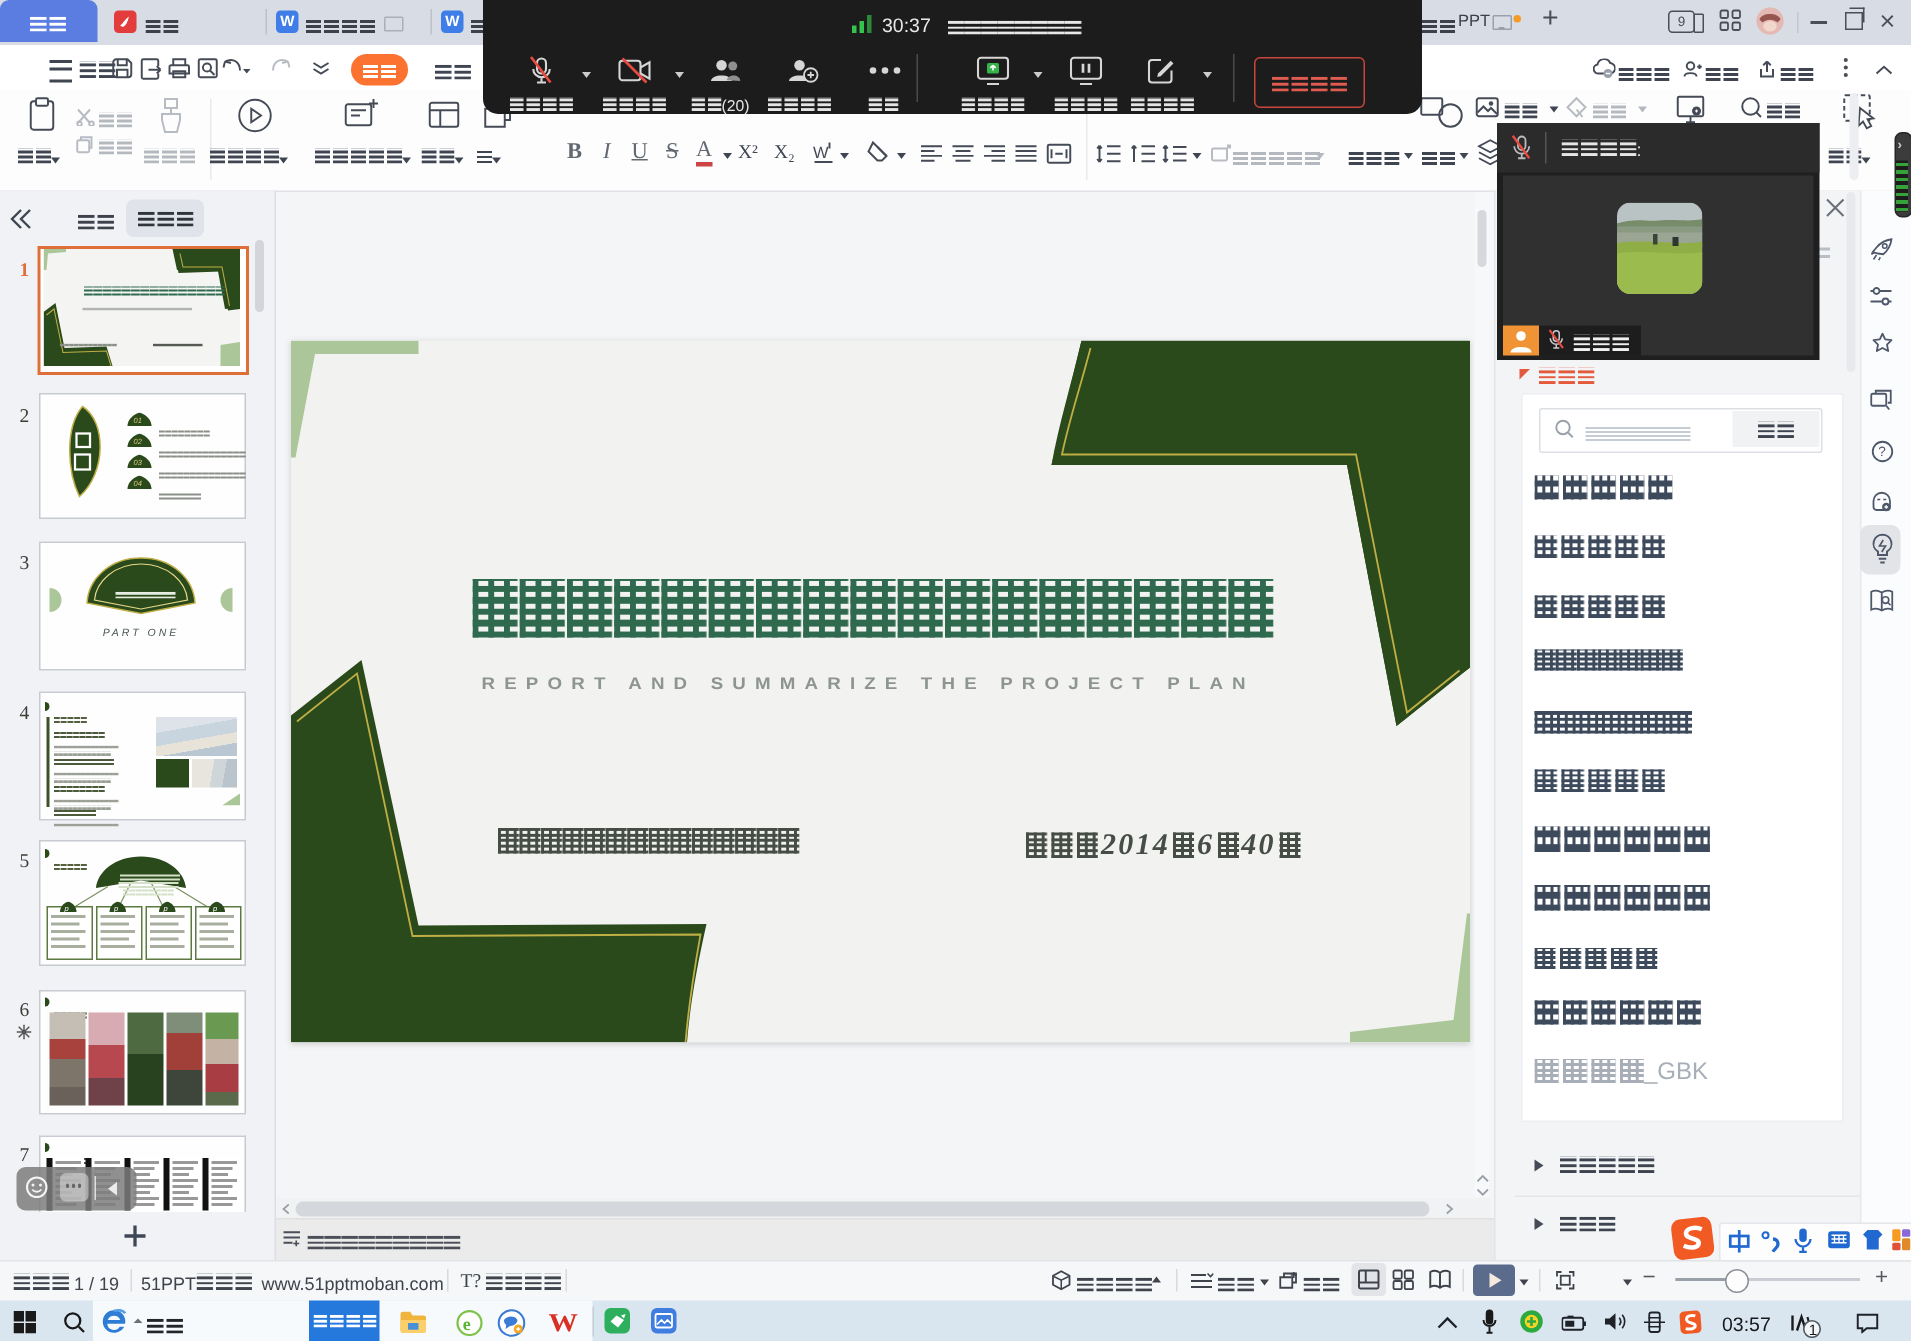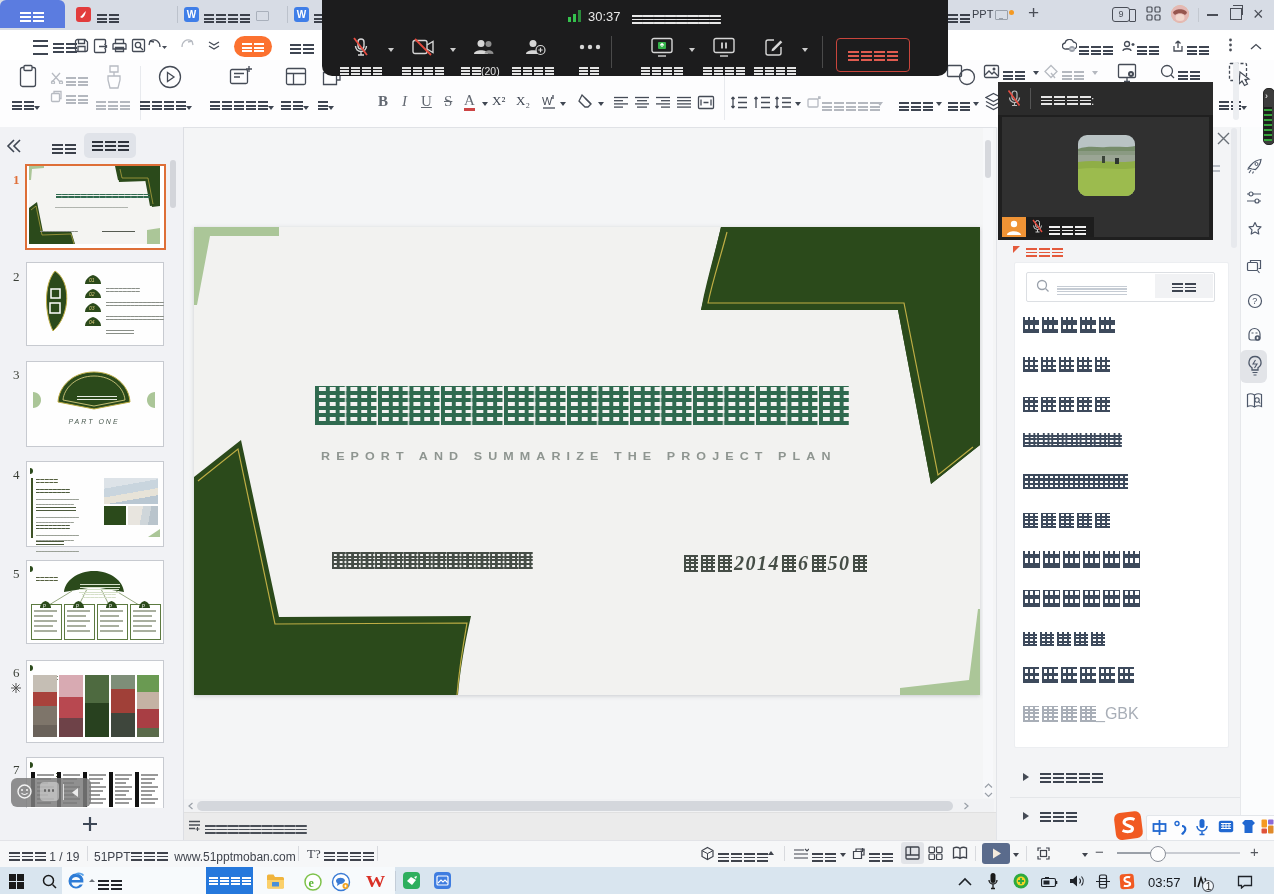--- a/index.html
+++ b/index.html
@@ -605,21 +605,21 @@
     </div>
 <div style="position:absolute;left:315px;top:386px;"><i style="display:inline-block;width:534px;height:39px;background-image:repeating-linear-gradient(0deg,#2f6a4f 0 4px,transparent 4px 7.6px),repeating-linear-gradient(90deg,#2f6a4f 0 4px,transparent 4px 10.4px);background-size:30px 39px,30px 39px;background-repeat:space;"></i></div>
 <div style="position:absolute;left:321px;top:449px;font-size:12.5px;color:#8e9590;white-space:nowrap;letter-spacing:6.1px;font-weight:bold;transform:scaleY(.9);">REPORT AND SUMMARIZE THE PROJECT PLAN</div>
 <div style="position:absolute;left:332px;top:552px;"><i style="display:inline-block;width:201px;height:17px;background-image:repeating-linear-gradient(0deg,#454d46 0 2px,transparent 2px 3.8px),repeating-linear-gradient(90deg,#454d46 0 2px,transparent 2px 5.2px);background-size:14px 17px,14px 17px;background-repeat:space;"></i></div>
 <div style="position:absolute;left:684px;top:552px;color:#454d46;display:flex;align-items:center;">
       <i style="display:inline-block;width:48px;height:17px;background-image:repeating-linear-gradient(0deg,#454d46 0 2px,transparent 2px 3.8px),repeating-linear-gradient(90deg,#454d46 0 2px,transparent 2px 5.2px);background-size:14px 17px,14px 17px;background-repeat:space;"></i>
       <span style="font-family:'Liberation Serif',serif;font-style:italic;font-weight:bold;font-size:20px;letter-spacing:1.5px;margin:0 2px;">2014</span>
       <i style="display:inline-block;width:14px;height:17px;background-image:repeating-linear-gradient(0deg,#454d46 0 2px,transparent 2px 3.8px),repeating-linear-gradient(90deg,#454d46 0 2px,transparent 2px 5.2px);background-size:14px 17px,14px 17px;background-repeat:space;"></i>
       <span style="font-family:'Liberation Serif',serif;font-style:italic;font-weight:bold;font-size:20px;letter-spacing:1.5px;margin:0 2px;">6</span>
       <i style="display:inline-block;width:14px;height:17px;background-image:repeating-linear-gradient(0deg,#454d46 0 2px,transparent 2px 3.8px),repeating-linear-gradient(90deg,#454d46 0 2px,transparent 2px 5.2px);background-size:14px 17px,14px 17px;background-repeat:space;"></i>
-      <span style="font-family:'Liberation Serif',serif;font-style:italic;font-weight:bold;font-size:20px;letter-spacing:1.5px;margin:0 2px;">50</span>
+      <span style="font-family:'Liberation Serif',serif;font-style:italic;font-weight:bold;font-size:20px;letter-spacing:1.5px;margin:0 2px;">40</span>
       <i style="display:inline-block;width:14px;height:17px;background-image:repeating-linear-gradient(0deg,#454d46 0 2px,transparent 2px 3.8px),repeating-linear-gradient(90deg,#454d46 0 2px,transparent 2px 5.2px);background-size:14px 17px,14px 17px;background-repeat:space;"></i>
     </div>
 <div style="position:absolute;left:983px;top:128px;width:10px;height:670px;background:#f7f8fa;"></div>
 <div style="position:absolute;left:985px;top:140px;width:6px;height:38px;background:#d6d8dd;border-radius:3px;"></div>
 <div style="position:absolute;left:984px;top:782px;width:9px;height:8px;">
       <svg width="9" height="8">
         <path d="M1 5.5L4.5 2 8 5.5" stroke="#9aa0a8" stroke-width="1.2" fill="none"></path>
       </svg>
     </div>
 <div style="position:absolute;left:984px;top:791px;width:9px;height:8px;">

